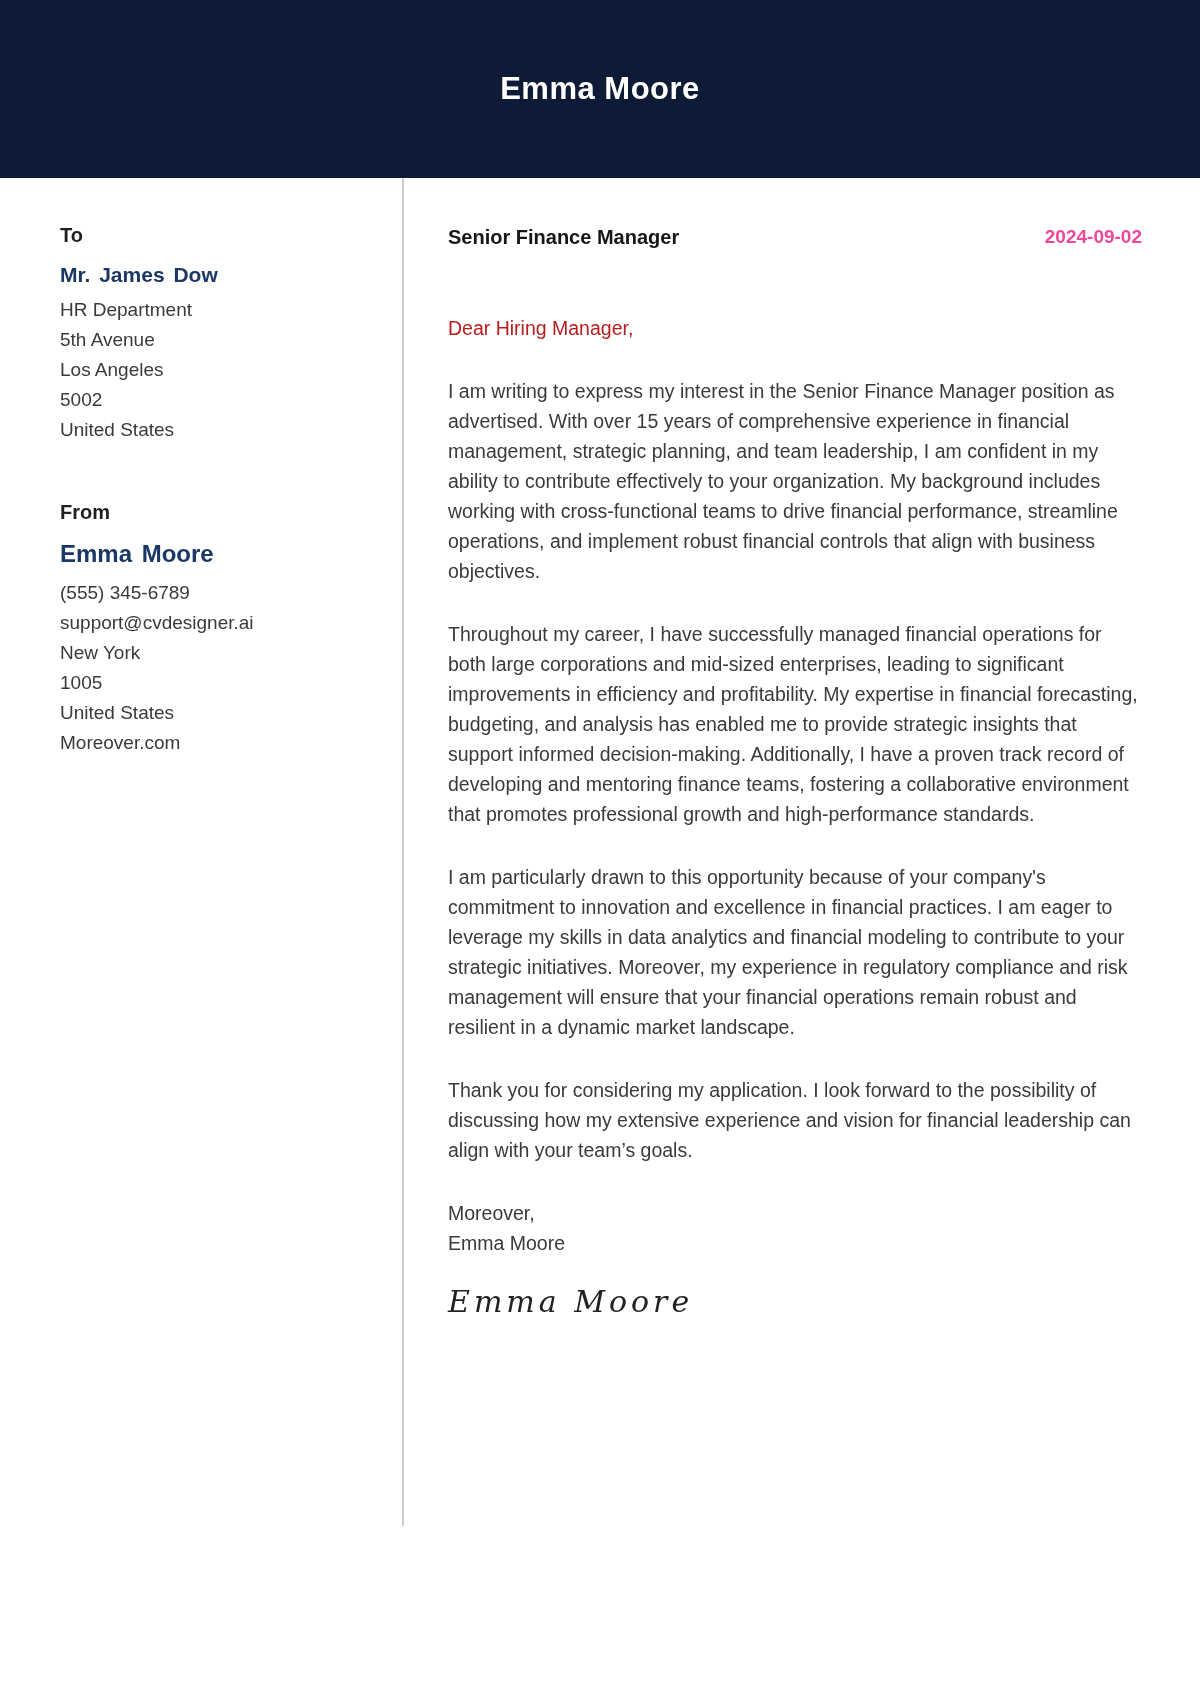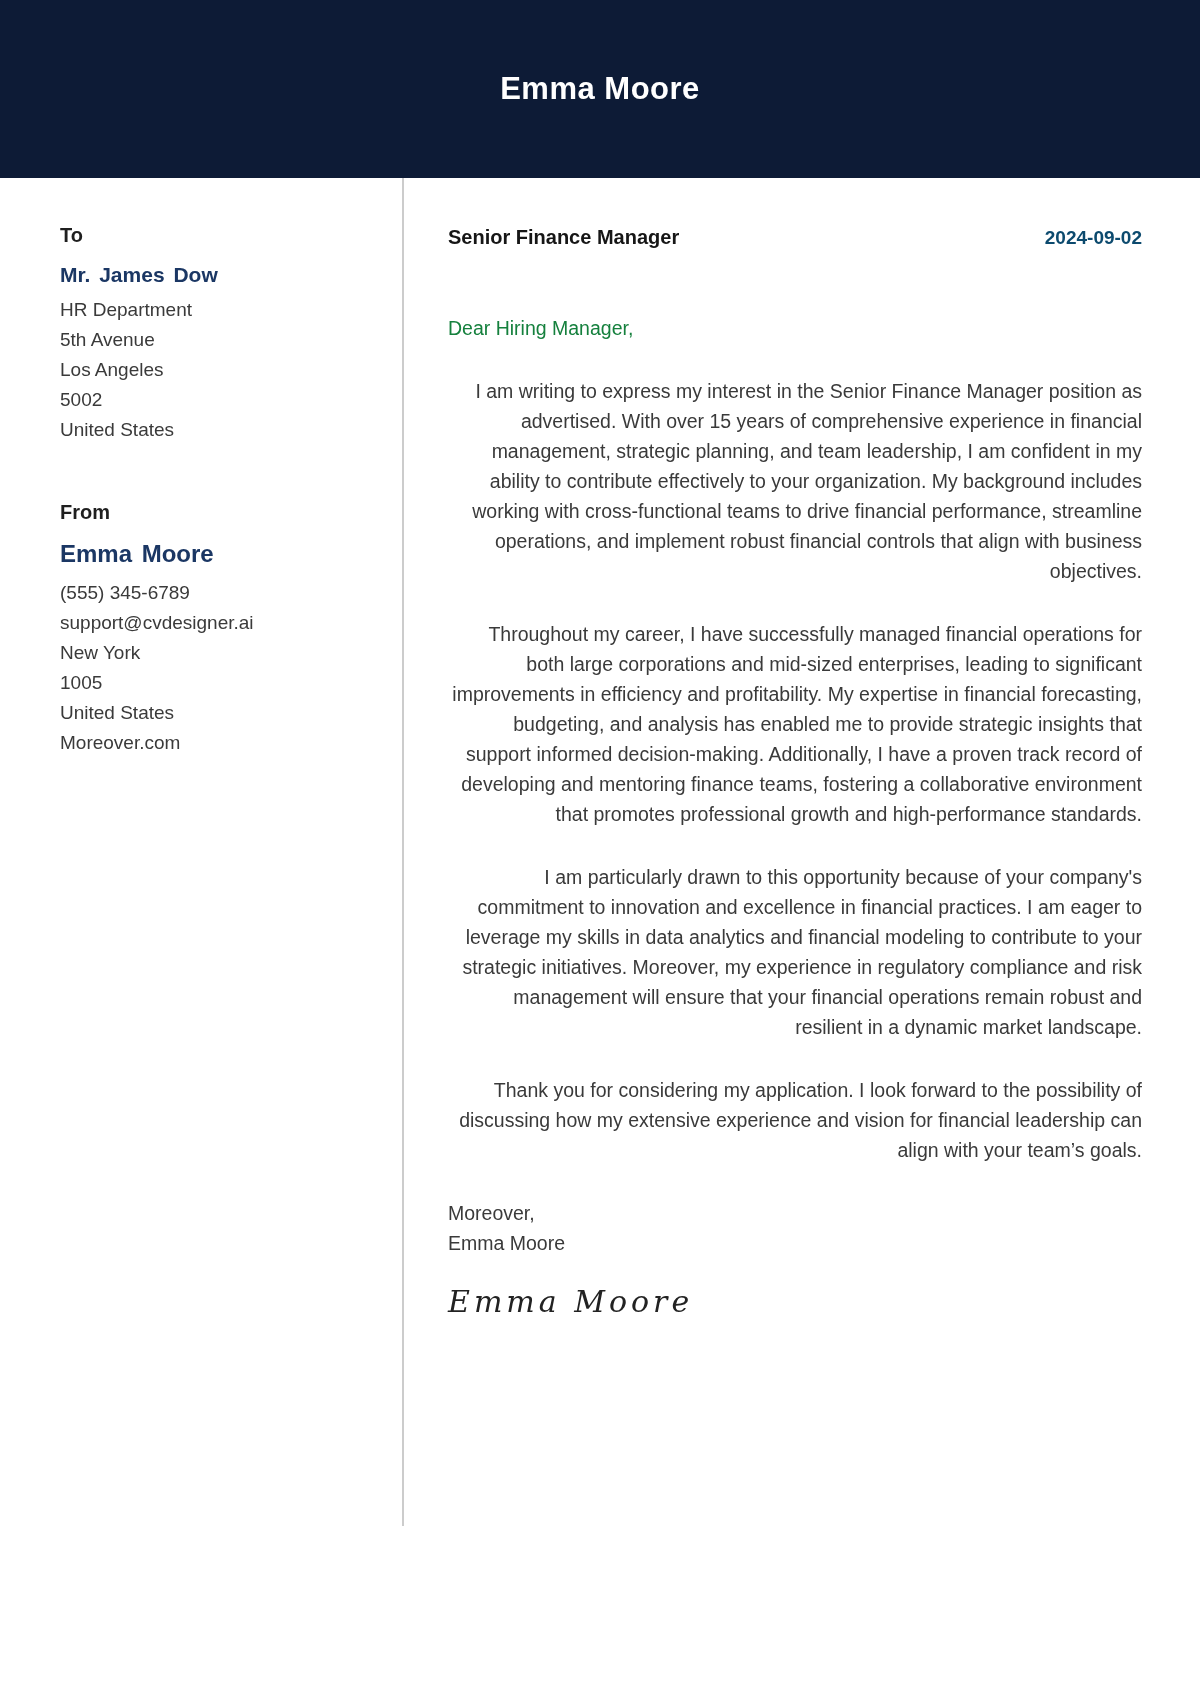--- a/index.html
+++ b/index.html
@@ -73,45 +73,44 @@
   
   .right-col {
     position: absolute;
     left: 448px;
     top: 226px;
     width: 694px;
   }
   .title-row {
     display: flex;
     justify-content: space-between;
-    align-items: center;
+    align-items: flex-start;
     gap: 28px;
   }
   .job-title {
     font-size: 20px;
     font-weight: bold;
     color: #161616;
   }
   .letter-date {
     font-size: 19px;
     font-weight: 600;
-    color: #0c4a6e;
+    color: #ec4899;
   }
   .salutation {
     margin-top: 64px;
     font-size: 19.5px;
     line-height: 30px;
-    color: #15803d;
+    color: #b91c1c;
   }
   .para {
     margin-top: 33px;
     font-size: 19.5px;
     line-height: 30px;
     color: #3a3a3a;
-    text-align: right;
   }
   .closing-block {
     margin-top: 33px;
     font-size: 19.5px;
     line-height: 30px;
     color: #3a3a3a;
   }
   .signature-script {
     margin-top: 26px;
     font-family: "DejaVu Serif", serif;

